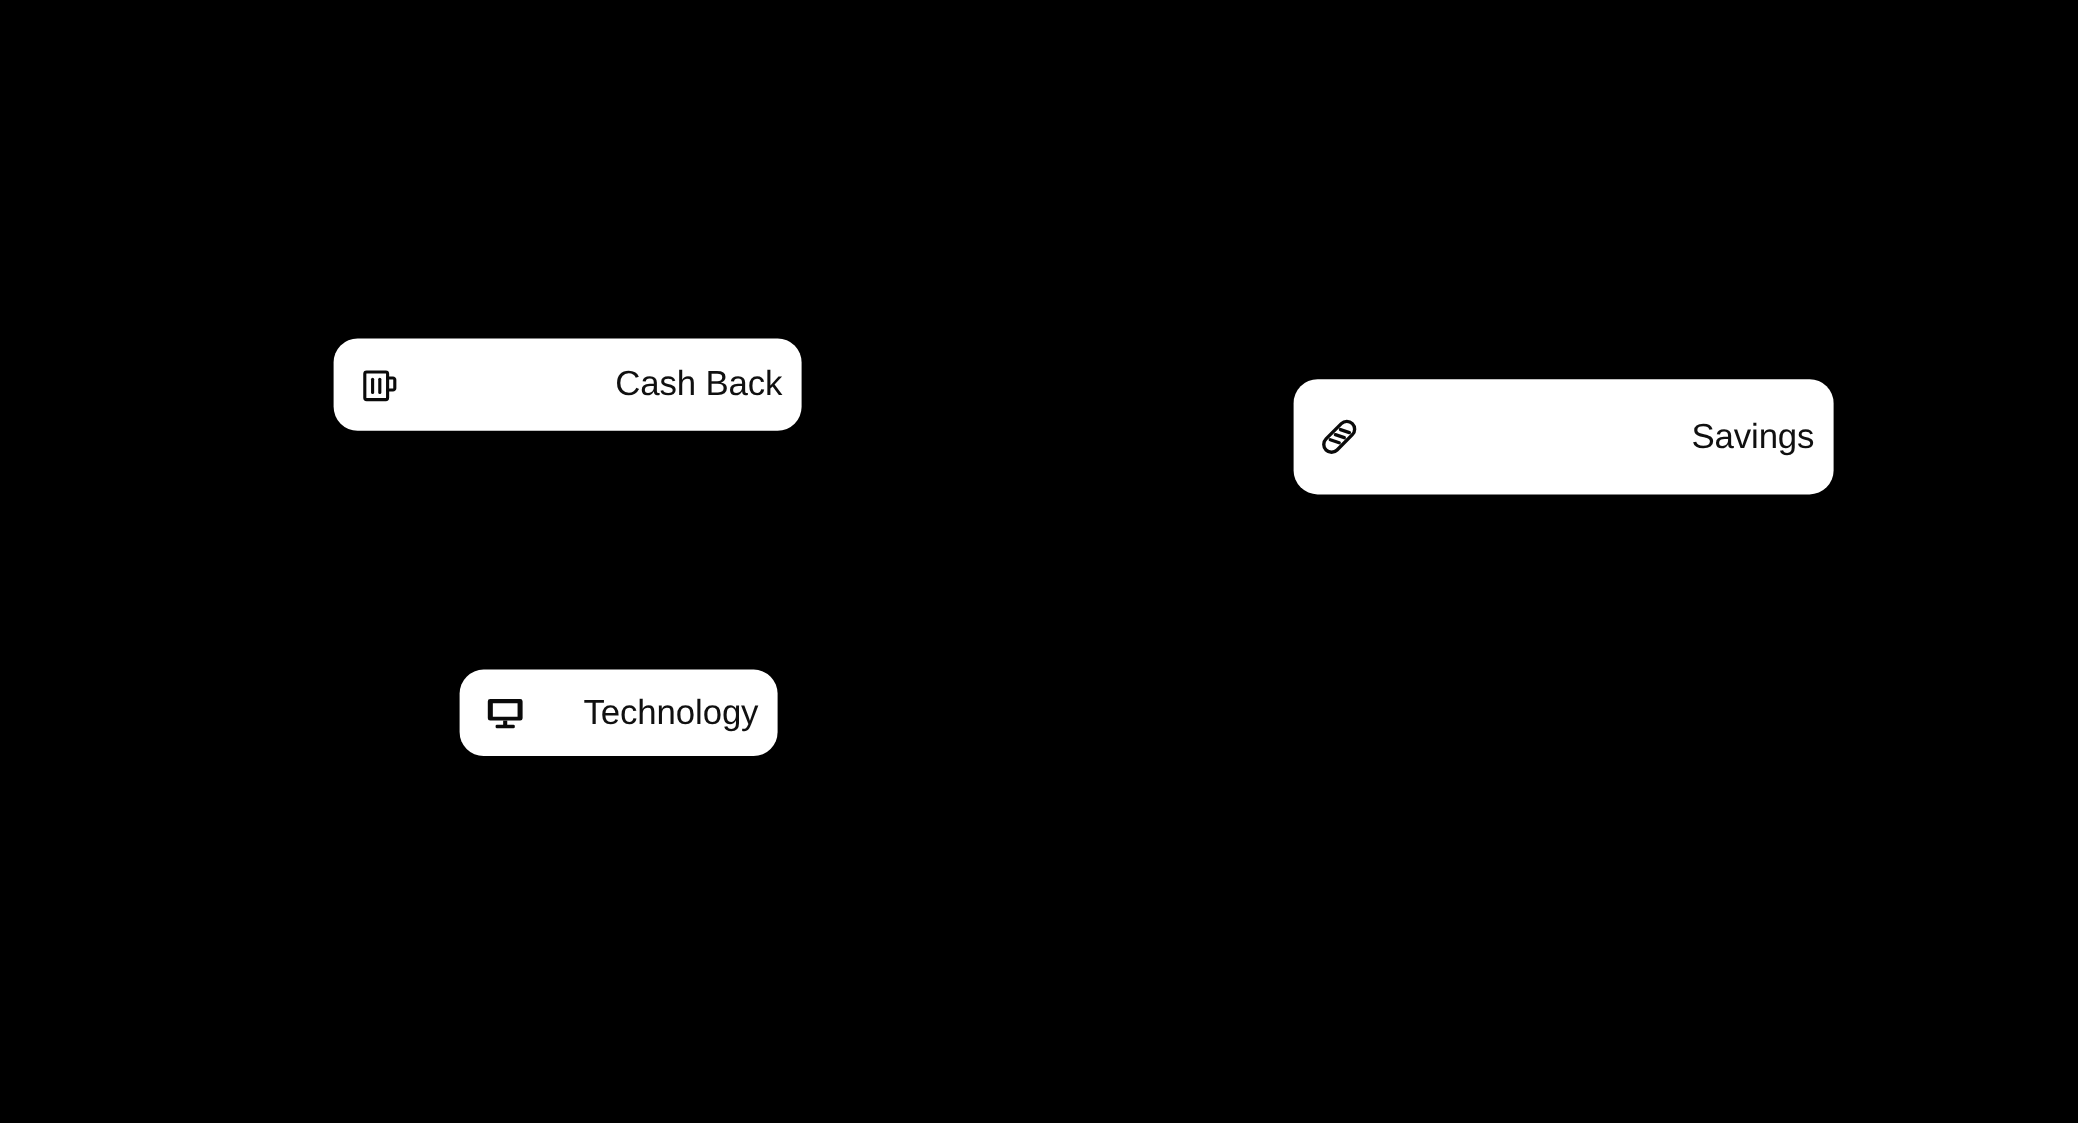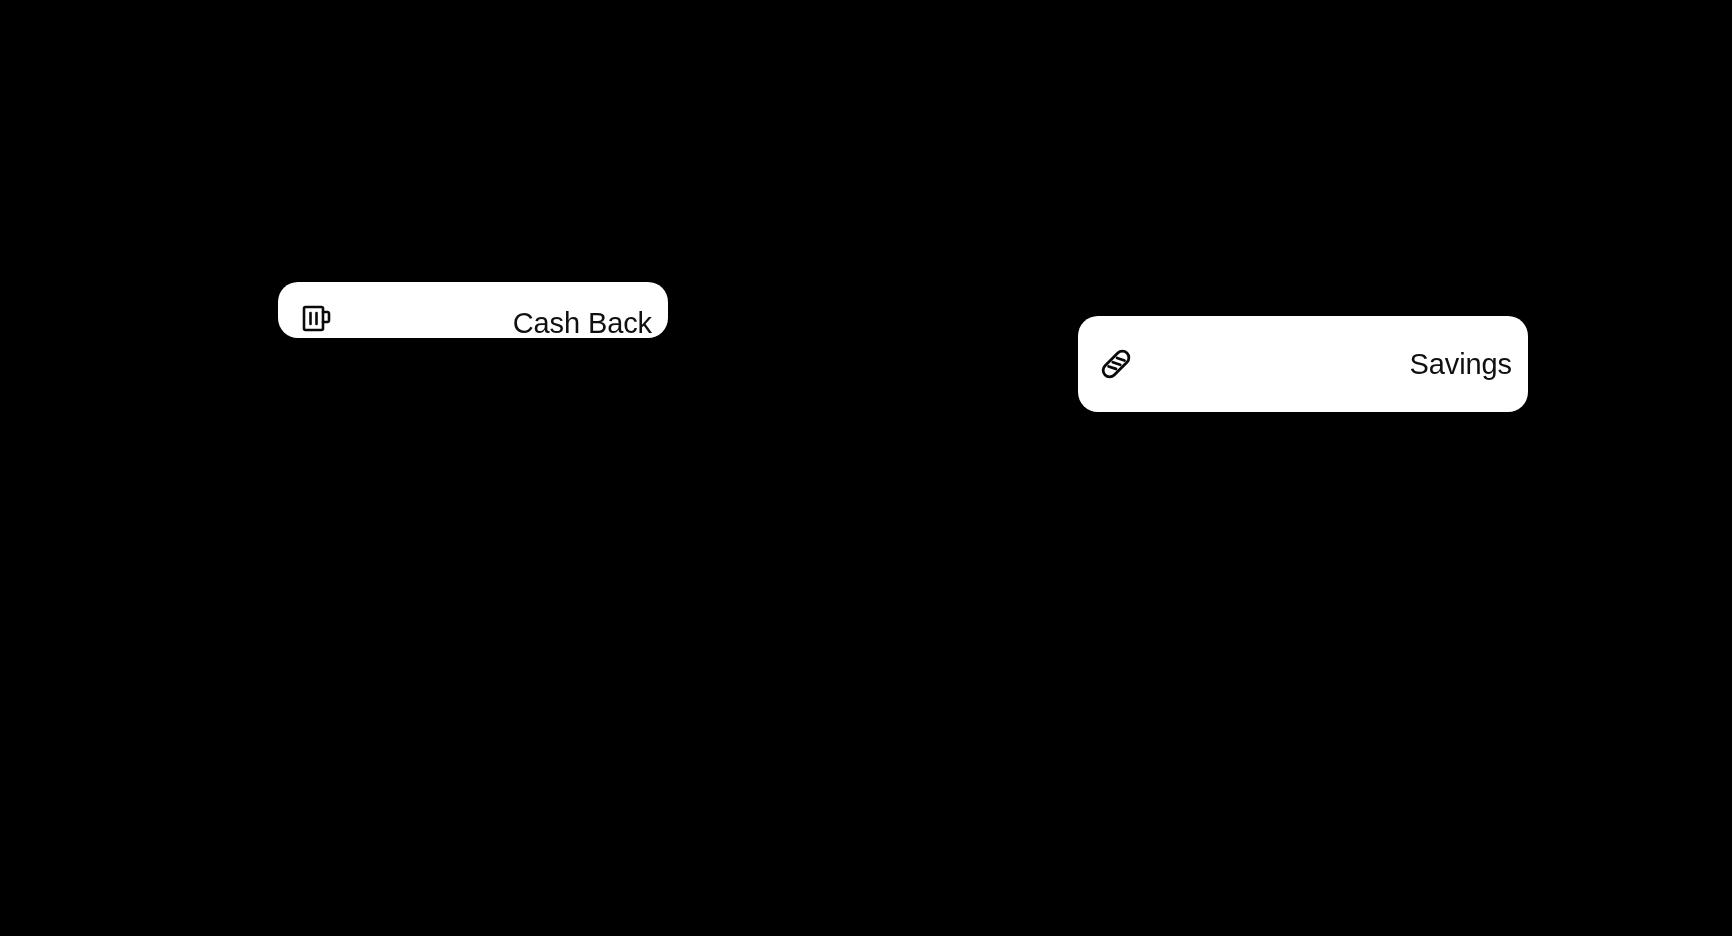--- a/index.html
+++ b/index.html
@@ -56,22 +56,21 @@
     line-height: 1;
     letter-spacing: -0.1px;
     white-space: nowrap;
   }
 
   
   #pill-cash-back {
     left: 278px;
     top: 282px;
     width: 390px;
-    height: 56px;
-    align-items: flex-end;
+    height: 77px;
   }
 
   #pill-savings {
     left: 1078px;
     top: 316px;
     width: 450px;
     height: 96px;
   }
 
   #pill-technology {
@@ -112,15 +111,26 @@
           <rect x="3.5" y="12.5" width="31" height="13" rx="6.5"></rect>
           <line x1="12" y1="15.5" x2="15.5" y2="22.5"></line>
           <line x1="18" y1="15.5" x2="21.5" y2="22.5"></line>
           <line x1="24" y1="15.5" x2="27.5" y2="22.5"></line>
         </g>
       </svg>
     </span>
     <span class="pill-label">Savings</span>
   </div>
 
+  <div class="pill" id="pill-technology">
+    <span class="pill-icon">
+      <svg width="36" height="36" viewBox="0 0 36 36" fill="currentColor">
+        <path d="M5.5 6.5 h25 a2 2 0 0 1 2 2 v14 a2 2 0 0 1 -2 2 h-25 a2 2 0 0 1 -2 -2 v-14 a2 2 0 0 1 2 -2 z
+                 m2.2 3.6 v11.2 h20.6 v-11.2 z" fill-rule="evenodd"></path>
+        <rect x="16.3" y="24.5" width="3.4" height="4.2"></rect>
+        <rect x="10" y="28" width="16" height="2.9" rx="1.1"></rect>
+      </svg>
+    </span>
+    <span class="pill-label">Technology</span>
+  </div>
 
 
 </div>
 
 </body></html>

